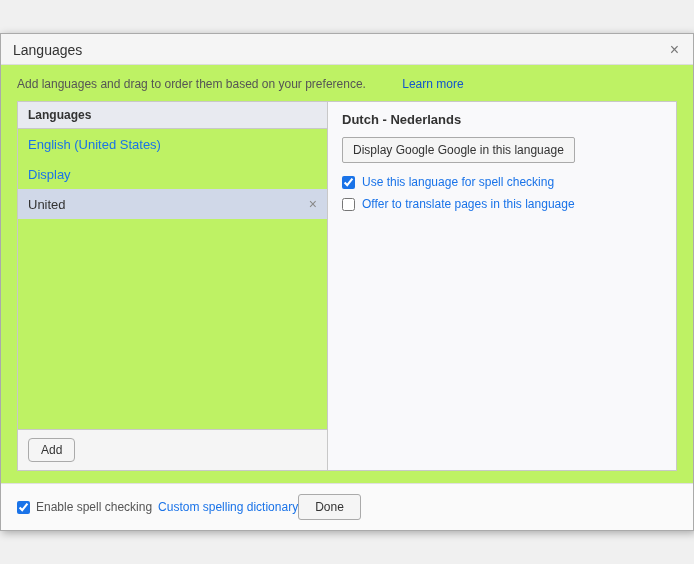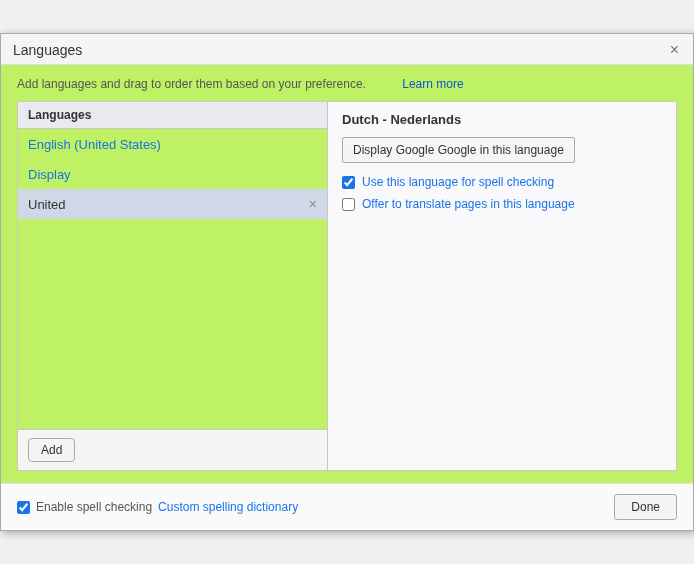--- a/index.html
+++ b/index.html
@@ -172,21 +172,20 @@
     .option-label {
       font-size: 12px;
       color: #1a73e8;
       cursor: pointer;
     }
 
     .dialog-footer {
       padding: 10px 16px;
       display: flex;
       align-items: center;
-      justify-content: space-between;
       border-top: 1px solid #e0e0e0;
       background: #fafafa;
     }
 
     .footer-left {
       display: flex;
       align-items: center;
       gap: 6px;
     }
 

